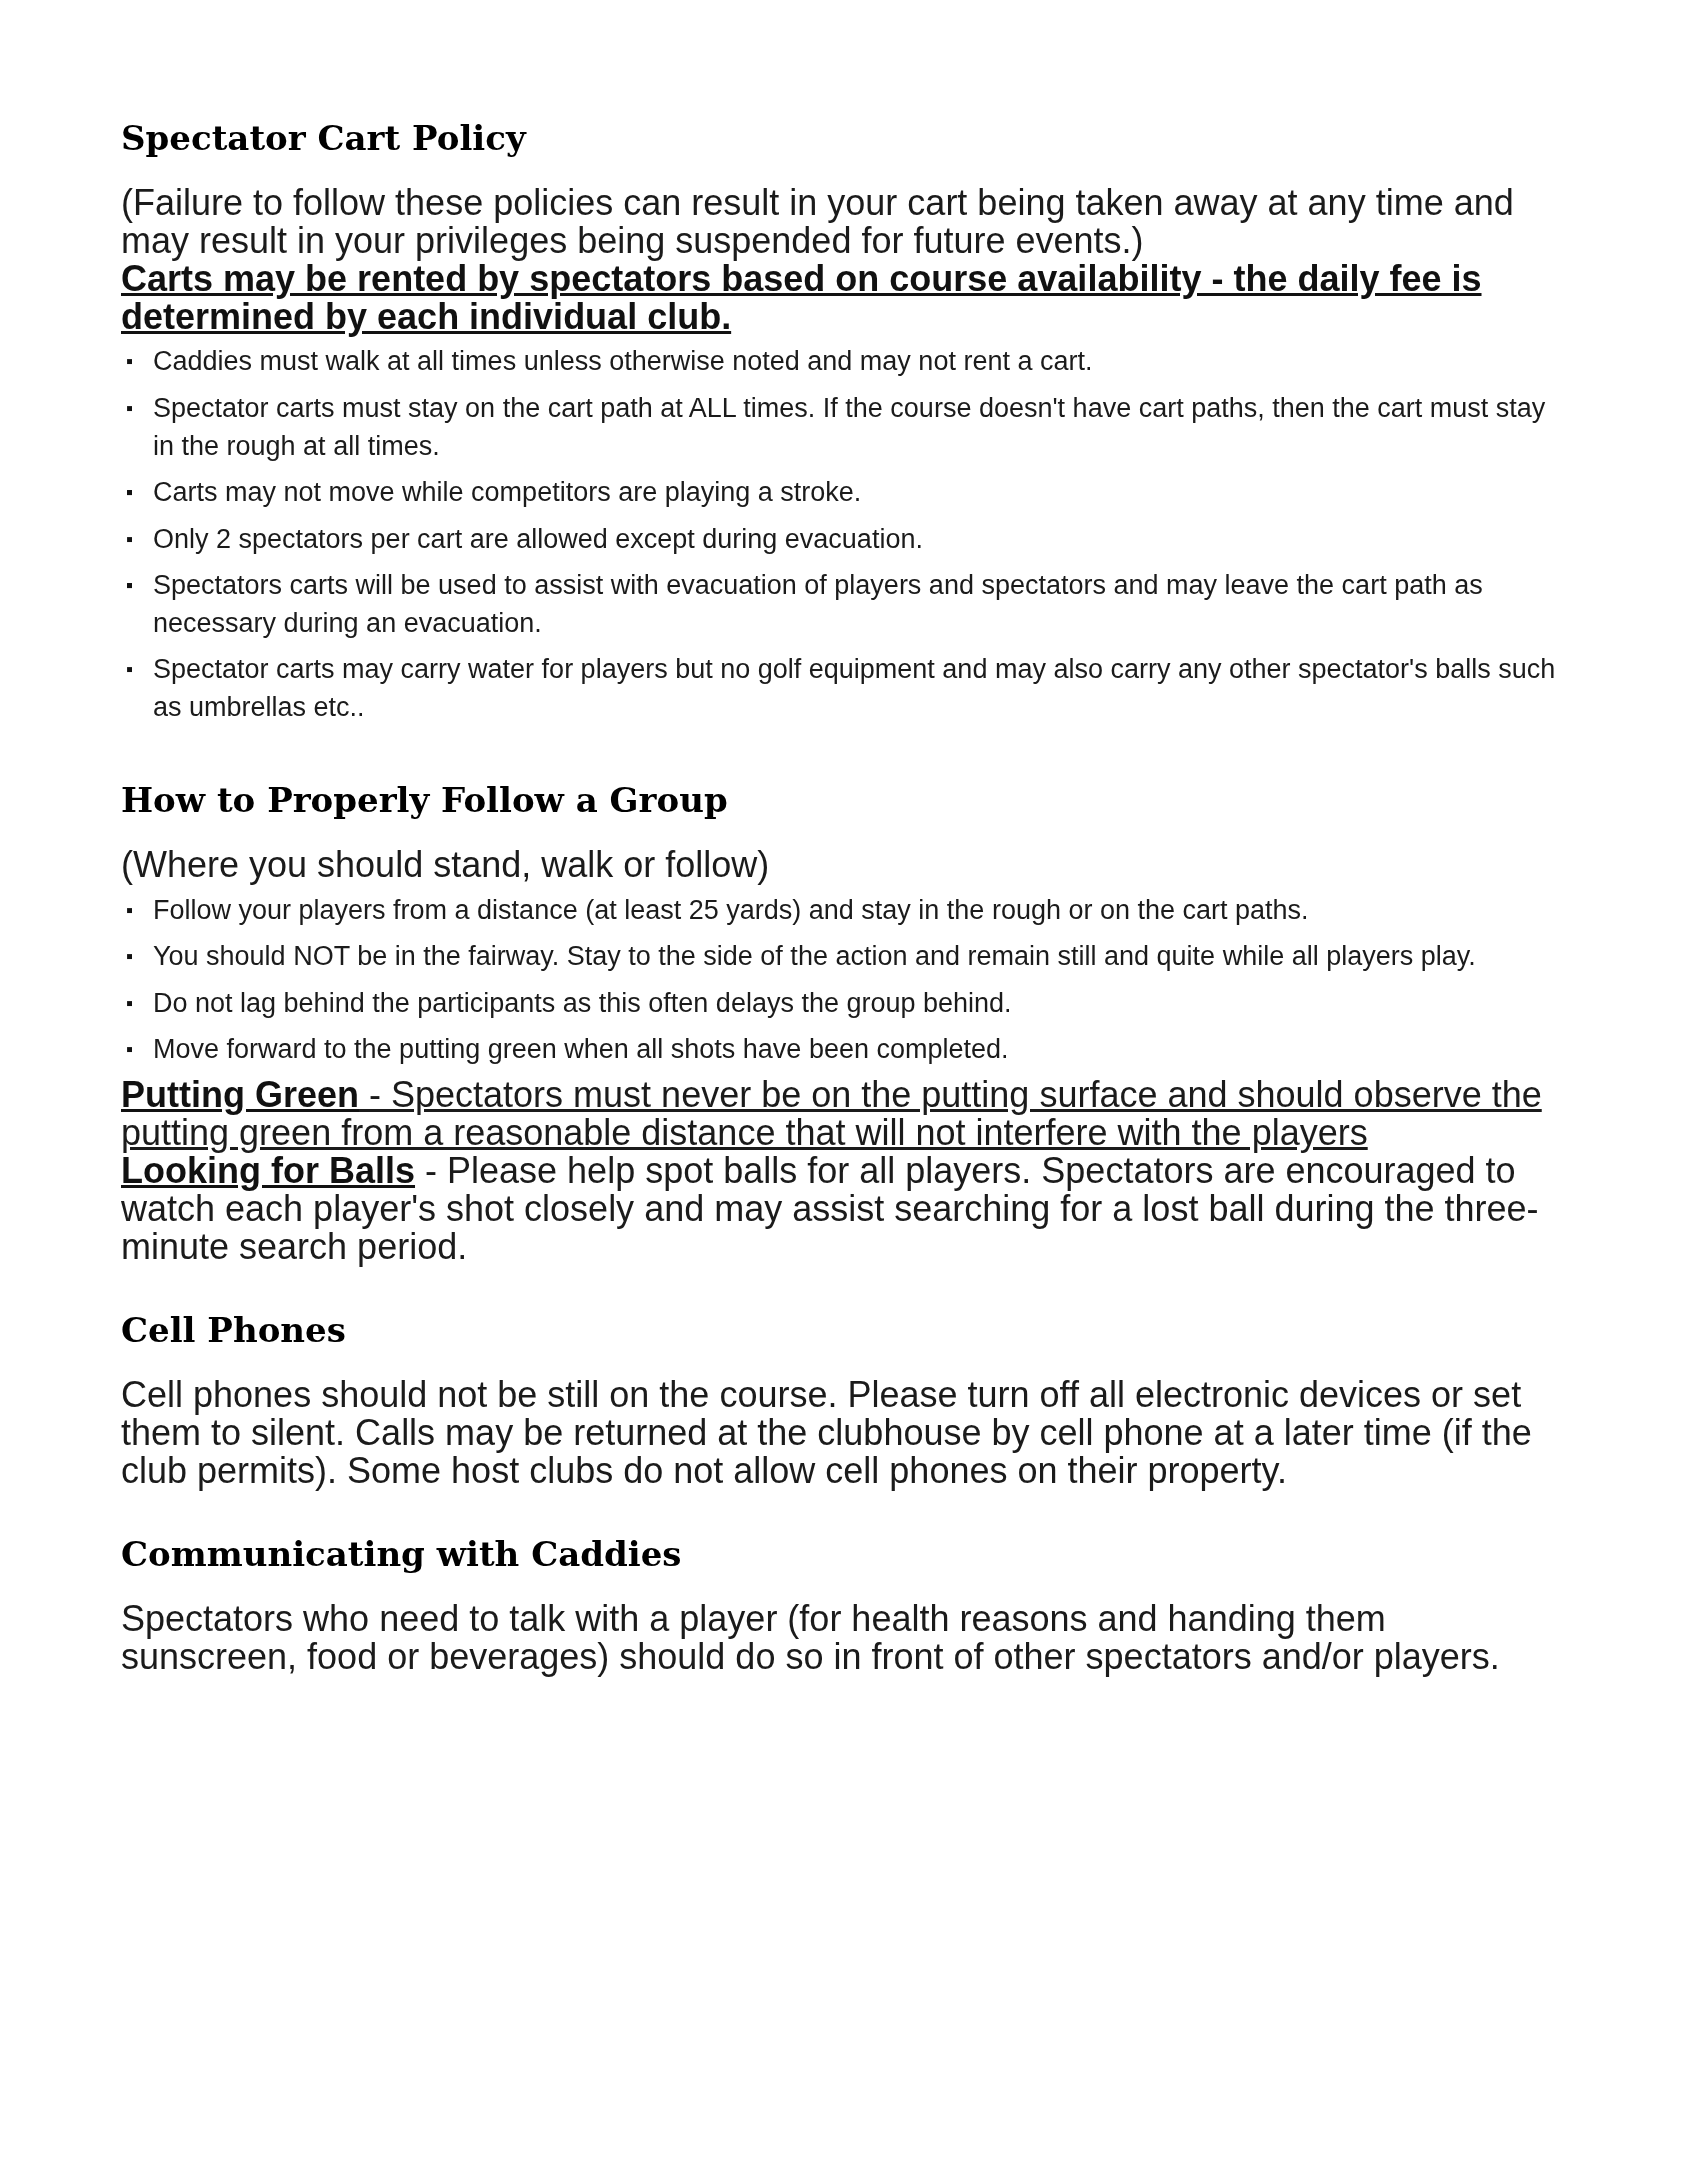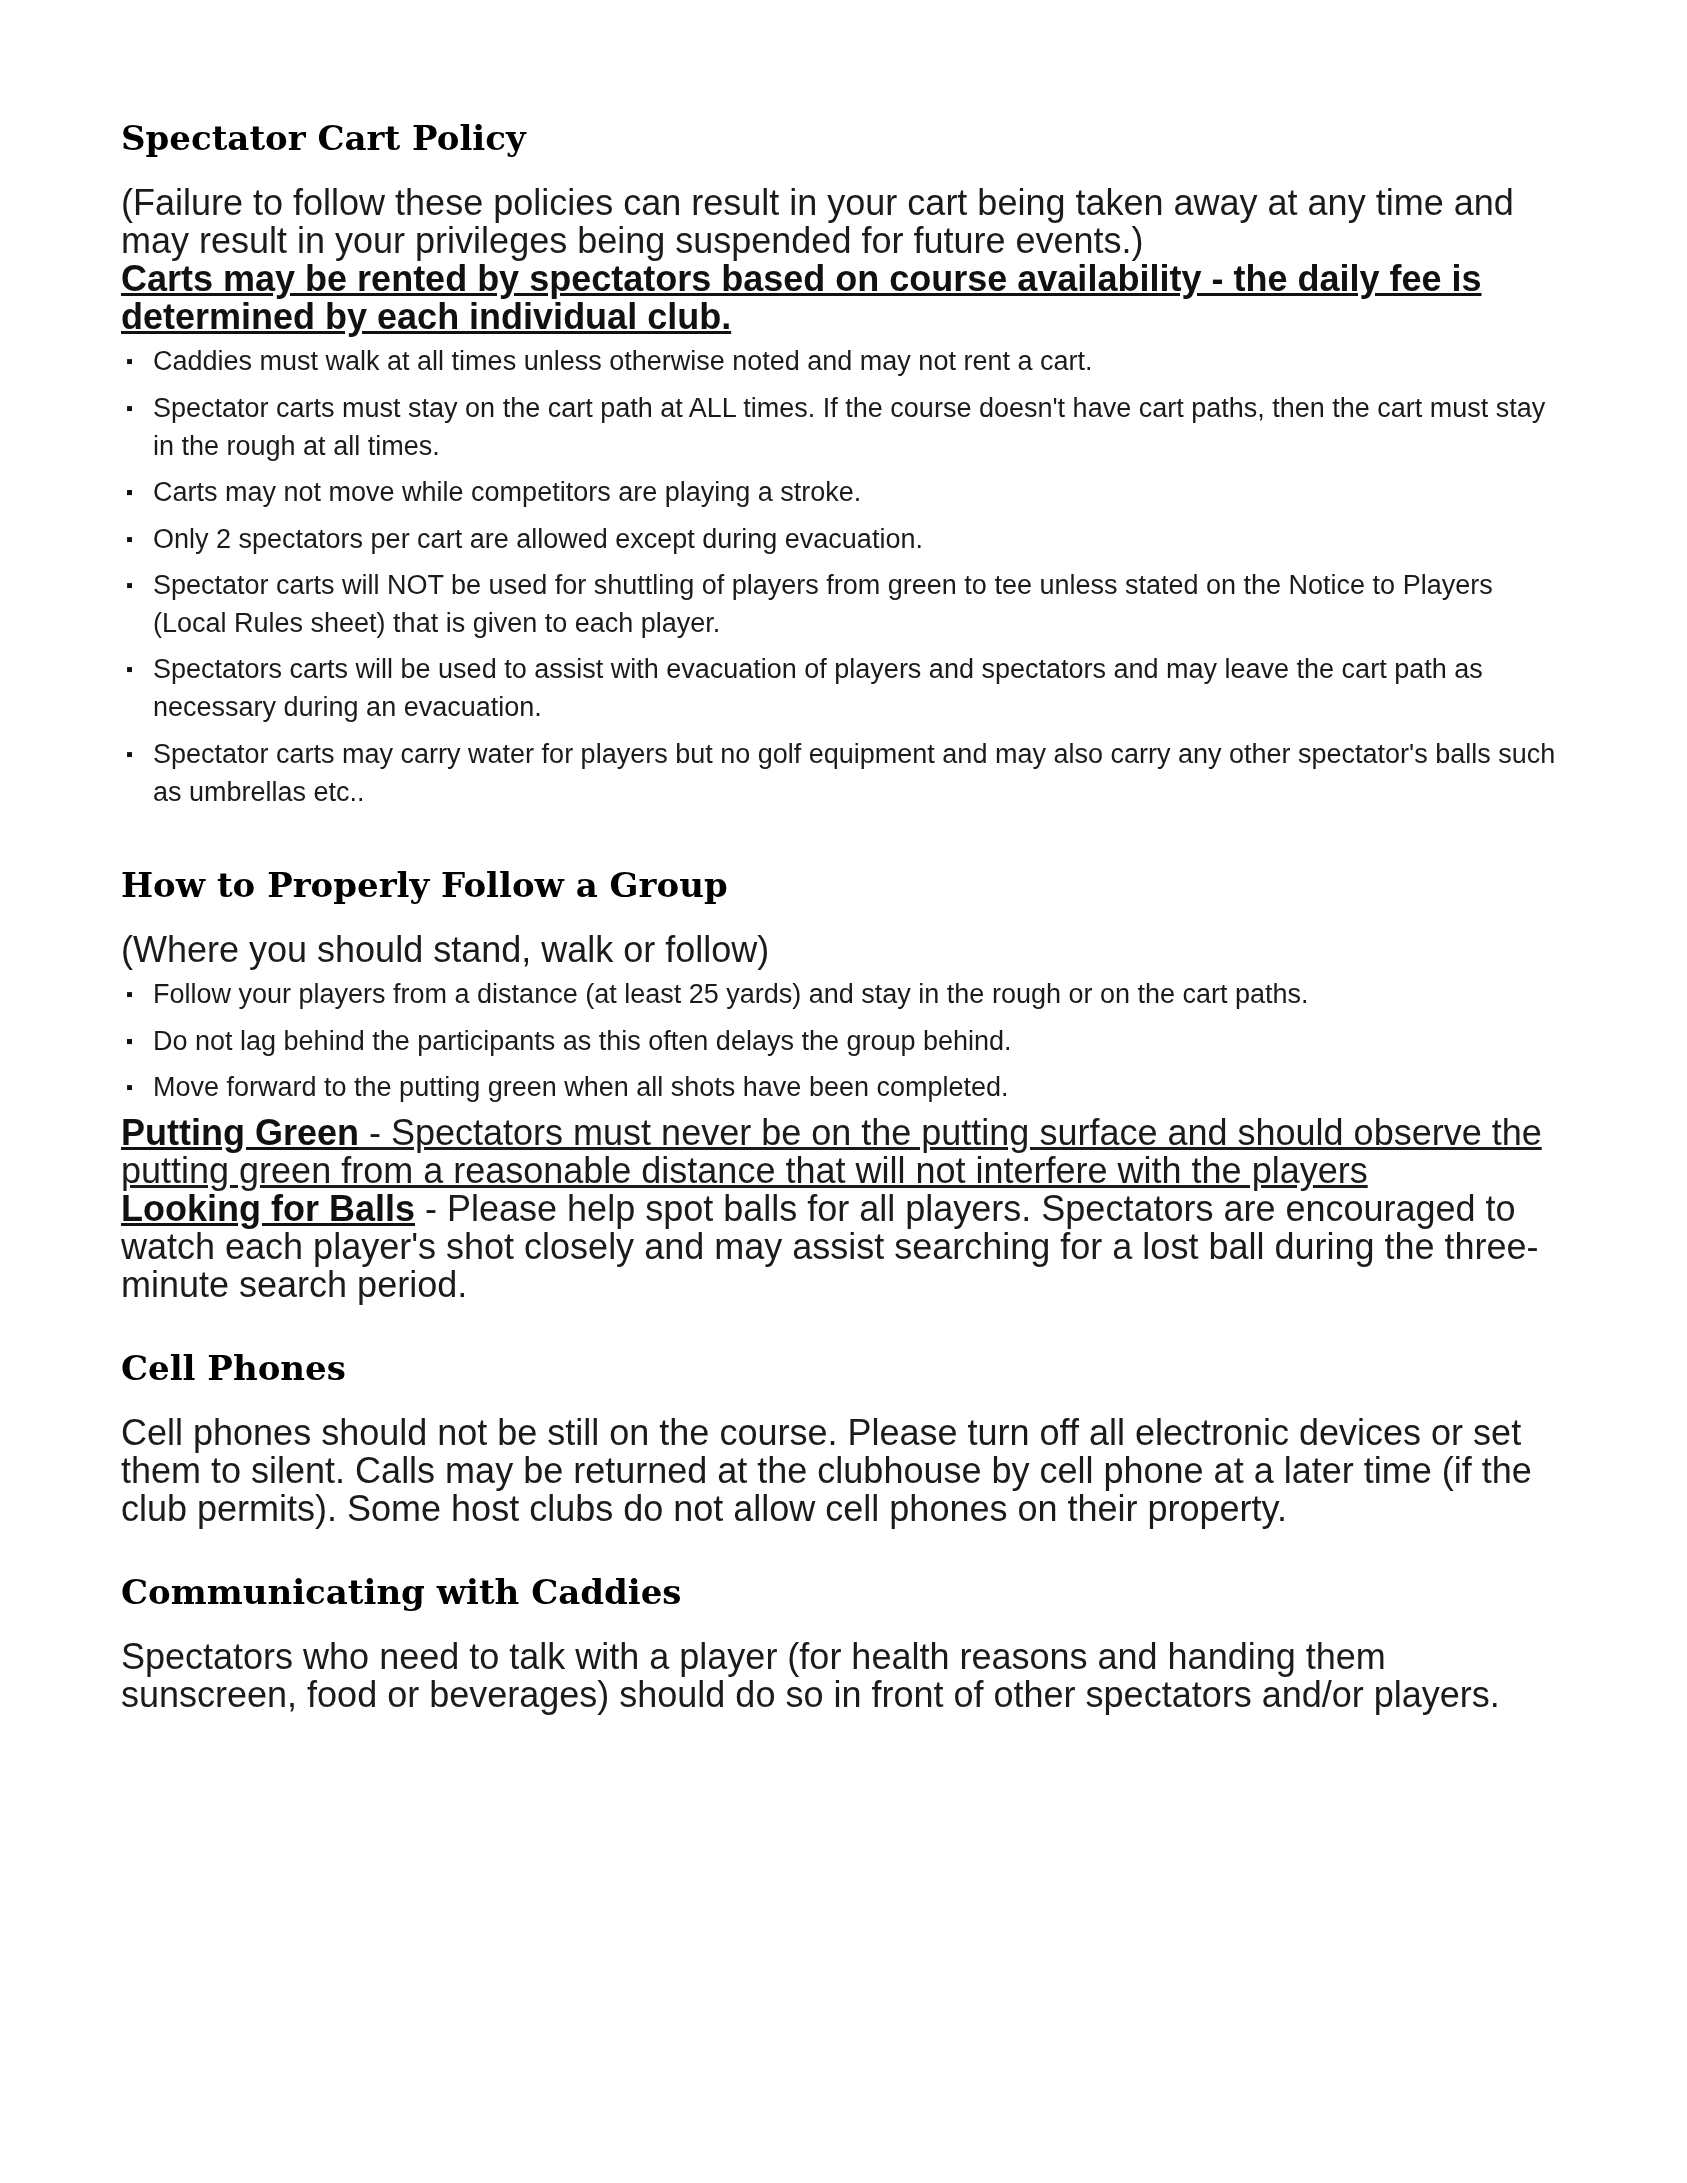--- a/index.html
+++ b/index.html
@@ -109,21 +109,20 @@
     <li>
       <span class="bullet">▪</span>
       <span>Carts may not move while competitors are playing a stroke.</span>
     </li>
     <li>
       <span class="bullet">▪</span>
       <span>Only 2 spectators per cart are allowed except during evacuation.</span>
     </li>
     <li>
       <span class="bullet">▪</span>
-      <span>Spectator carts will NOT be used for shuttling of players from green to tee unless stated on the Notice to Players (Local Rules sheet) that is given to each player.</span>
     </li>
     <li>
       <span class="bullet">▪</span>
       <span>Spectators carts will be used to assist with evacuation of players and spectators and may leave the cart path as necessary during an evacuation.</span>
     </li>
     <li>
       <span class="bullet">▪</span>
       <span>Spectator carts may carry water for players but no golf equipment and may also carry any other spectator's balls such as umbrellas etc..</span>
     </li>
   </ul>
@@ -132,20 +131,21 @@
 
   <p class="body-text gap-before-bullets">(Where you should stand, walk or follow)</p>
 
   <ul class="bullets">
     <li>
       <span class="bullet">▪</span>
       <span>Follow your players from a distance (at least 25 yards) and stay in the rough or on the cart paths.</span>
     </li>
     <li>
       <span class="bullet">▪</span>
+      <span>You should NOT be in the fairway. Stay to the side of the action and remain still and quite while all players play.</span>
     </li>
     <li>
       <span class="bullet">▪</span>
       <span>Do not lag behind the participants as this often delays the group behind.</span>
     </li>
     <li>
       <span class="bullet">▪</span>
       <span>Move forward to the putting green when all shots have been completed.</span>
     </li>
   </ul>

